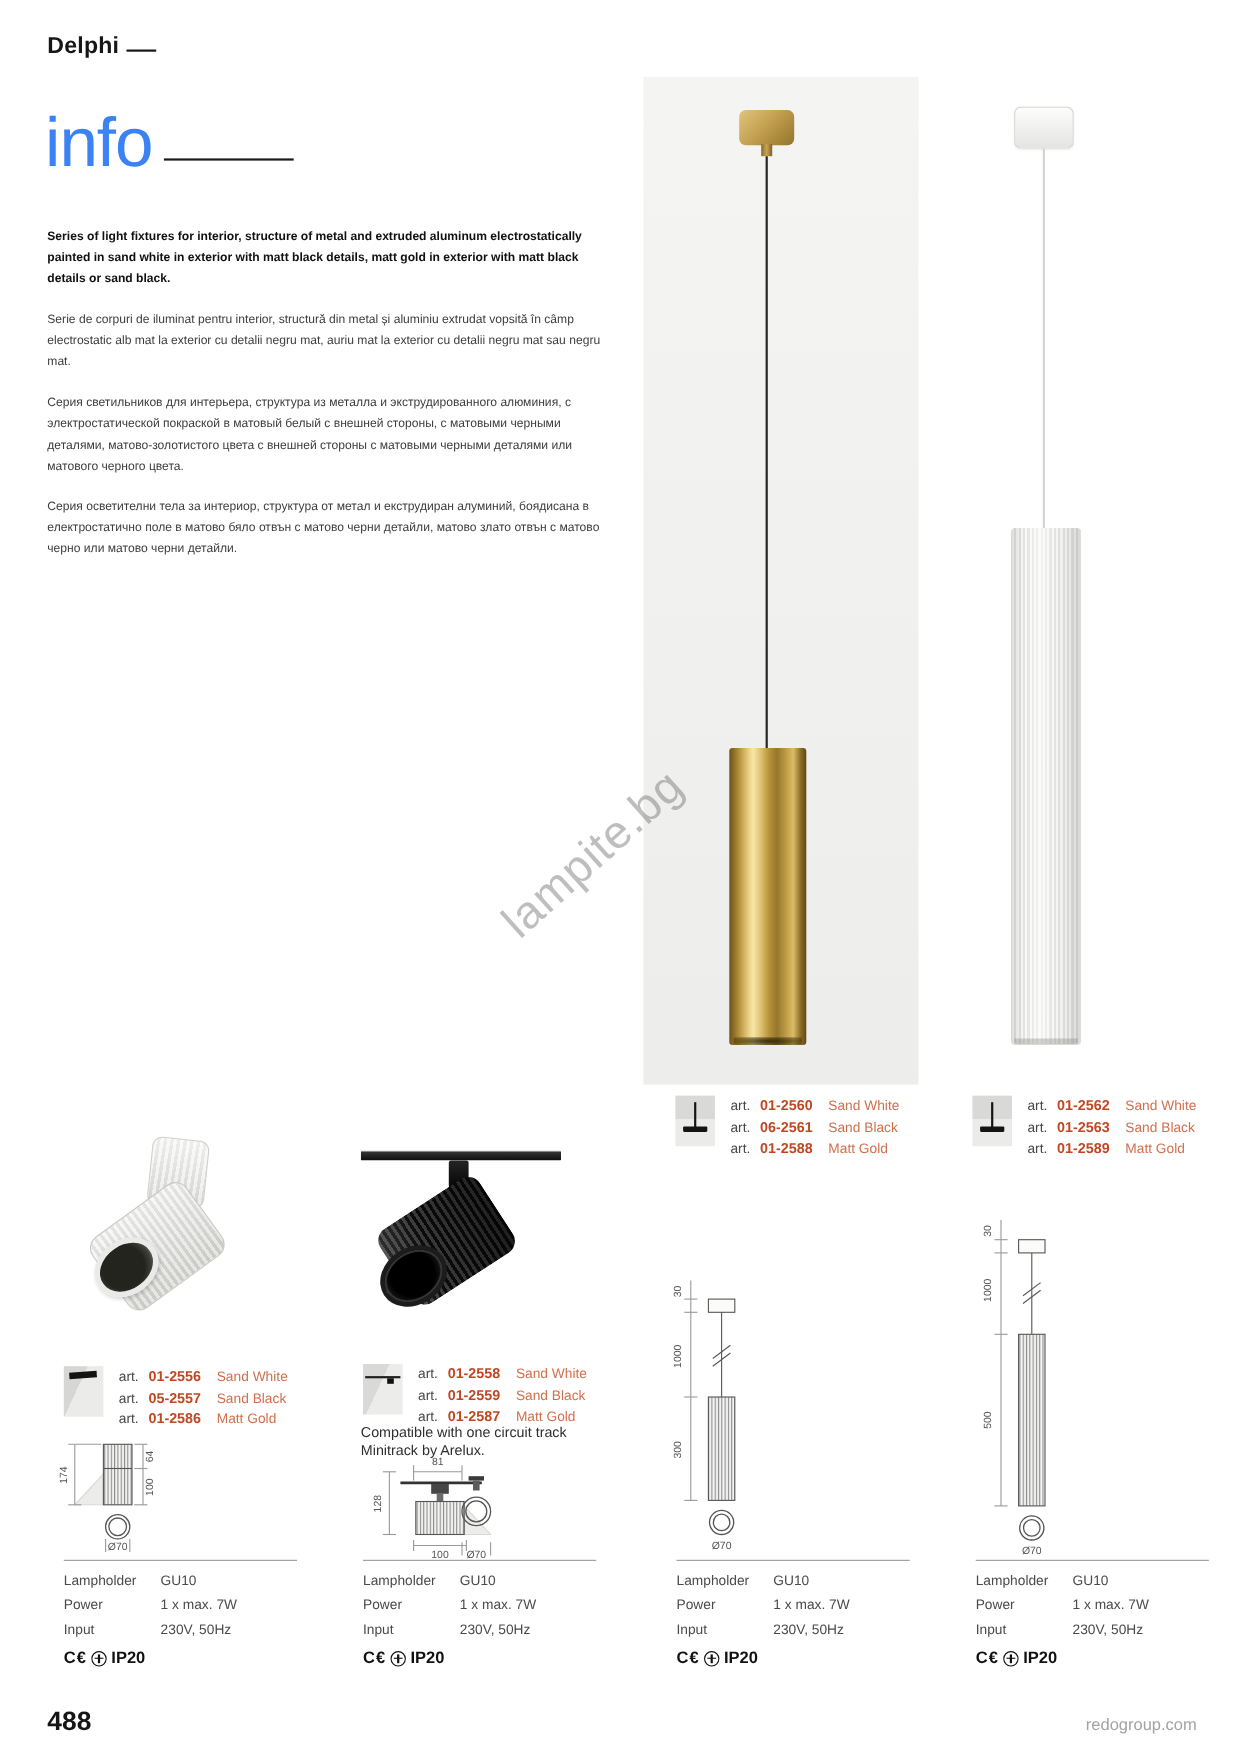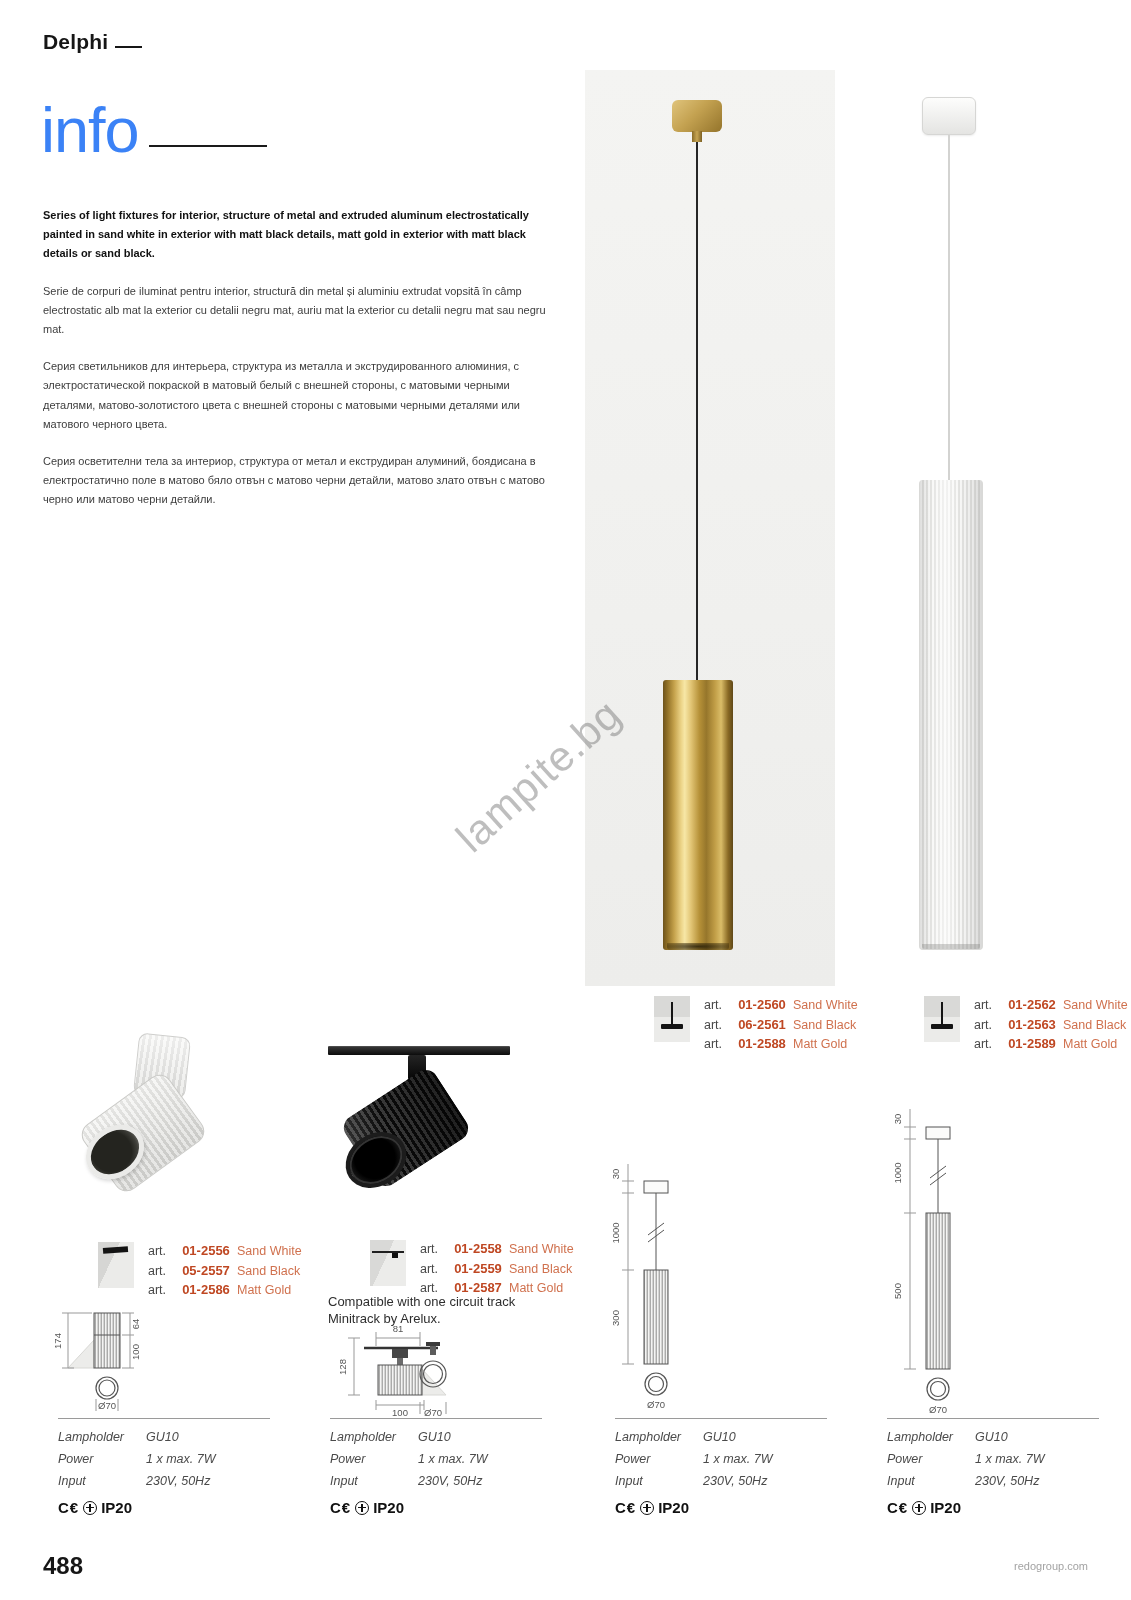--- a/index.html
+++ b/index.html
@@ -69,61 +69,61 @@
       repeating-linear-gradient(90deg,#3a3a3a 0 3px,#0a0a0a 3px 6px); }
   .ts-lens { position:absolute; left:22px; top:98px; width:64px; height:52px; border-radius:50%; transform:rotate(-33deg);
     border:4px solid #1c1c1c; box-shadow:inset 0 0 0 2px #343434;
     background:radial-gradient(circle at 50% 45%, #000 55%, #191919 75%, #2d2d2d 88%); }
 
   
   .watermark { position:absolute; left:437px; top:752px; font-size:42px; color:rgba(125,125,125,.5);
     transform:rotate(-42deg); letter-spacing:1px; z-index:6; white-space:nowrap; }
 
   
-  .art-block { position:absolute; display:flex; gap:14px; z-index:4;margin-left:40px; }
+  .art-block { position:absolute; display:flex; gap:14px; z-index:4; }
   .thumb { width:36px; height:46px; flex:0 0 auto; position:relative; }
   .thumb.pendant { background:linear-gradient(180deg,#d9d9d7 0 46%, #ebebe9 46%); }
   .pt-stem { position:absolute; left:17px; top:6px; width:2px; height:23px; background:#141414; }
   .pt-base { position:absolute; left:7px; top:28px; width:22px; height:5px; background:#141414; border-radius:1px; }
   .thumb.surface { background:linear-gradient(115deg,#d6d6d4 0 38%, #ebebe9 38%); }
   .st-bar { position:absolute; left:5px; top:5px; width:25px; height:6px; background:#131313; transform:rotate(-4deg); }
   .thumb.track { background:linear-gradient(115deg,#d9d9d7 0 42%, #ececea 42%); }
   .tt-line { position:absolute; left:2px; top:11px; width:32px; height:2px; background:#1f1f1f; }
   .tt-box { position:absolute; left:22px; top:13px; width:6px; height:5px; background:#101010; }
   .art-rows { padding-top:1px; }
   .art-row { display:flex; align-items:baseline; height:19.5px; white-space:nowrap; }
   .art-label { width:27px; font-size:12.5px; color:#474747; }
-  .art-code { width:62px; font-size:13px; font-weight:bold; color:#bf4722;text-align:center; }
+  .art-code { width:62px; font-size:13px; font-weight:bold; color:#bf4722; }
   .art-finish { font-size:12.5px; color:#d0714e; }
   .track-note { position:absolute; left:328px; top:1294px; font-size:13px; line-height:16.5px; color:#2e2e2e; z-index:4; }
 
   
   svg.diagram { position:absolute; overflow:visible; }
   svg.diagram text { font-family:"Liberation Sans", sans-serif; font-size:9.5px; fill:#555; }
   .dim { stroke:#999; stroke-width:1; }
   .obj { fill:#fbfbfa; stroke:#555; stroke-width:1; }
   .objn { fill:none; stroke:#555; stroke-width:1.2; }
   .objl { stroke:#555; stroke-width:1; }
   .beam { fill:#ececea; stroke:#d8d8d5; stroke-width:1; }
 
   
   .spec { position:absolute; width:212px; top:1418px; }
   .spec-rule { height:1px; background:#9a9a9a; margin-bottom:11px; }
-  .spec-row { display:flex; height:22px; font-size:12.5px; color:#4a4a4a;font-style:italic; }
+  .spec-row { display:flex; height:22px; font-size:12.5px; color:#4a4a4a; }
   .spec-label { width:88px; }
   .cert-line { display:flex; align-items:center; gap:4px; margin-top:3px; }
   .ce { font-size:15px; font-weight:bold; letter-spacing:1px; color:#111; }
   .cert-circle { width:14px; height:14px; border:1.4px solid #111; border-radius:50%; position:relative; display:inline-block; }
   .cc-v { position:absolute; left:5.2px; top:2px; width:1.4px; height:8px; background:#111; }
   .cc-h { position:absolute; left:2px; top:5.2px; width:8px; height:1.4px; background:#111; }
   .ip { font-size:15px; font-weight:bold; color:#111; }
 
   
   .page-num { position:absolute; left:43px; top:1552px; font-size:24px; font-weight:bold; color:#161616; }
-  .site { position:absolute; right:43px; top:1560px; font-size:11px; color:#a3a3a3; }
+  .site { position:absolute; right:43px; top:1560px; font-size:15px; color:#a3a3a3; }
 </style>
 </head>
 <body>
 
 <div class="page">
 
   <div class="brand">
     <span>Delphi</span><span class="brand-line"></span>
   </div>
   <h1 class="title">

